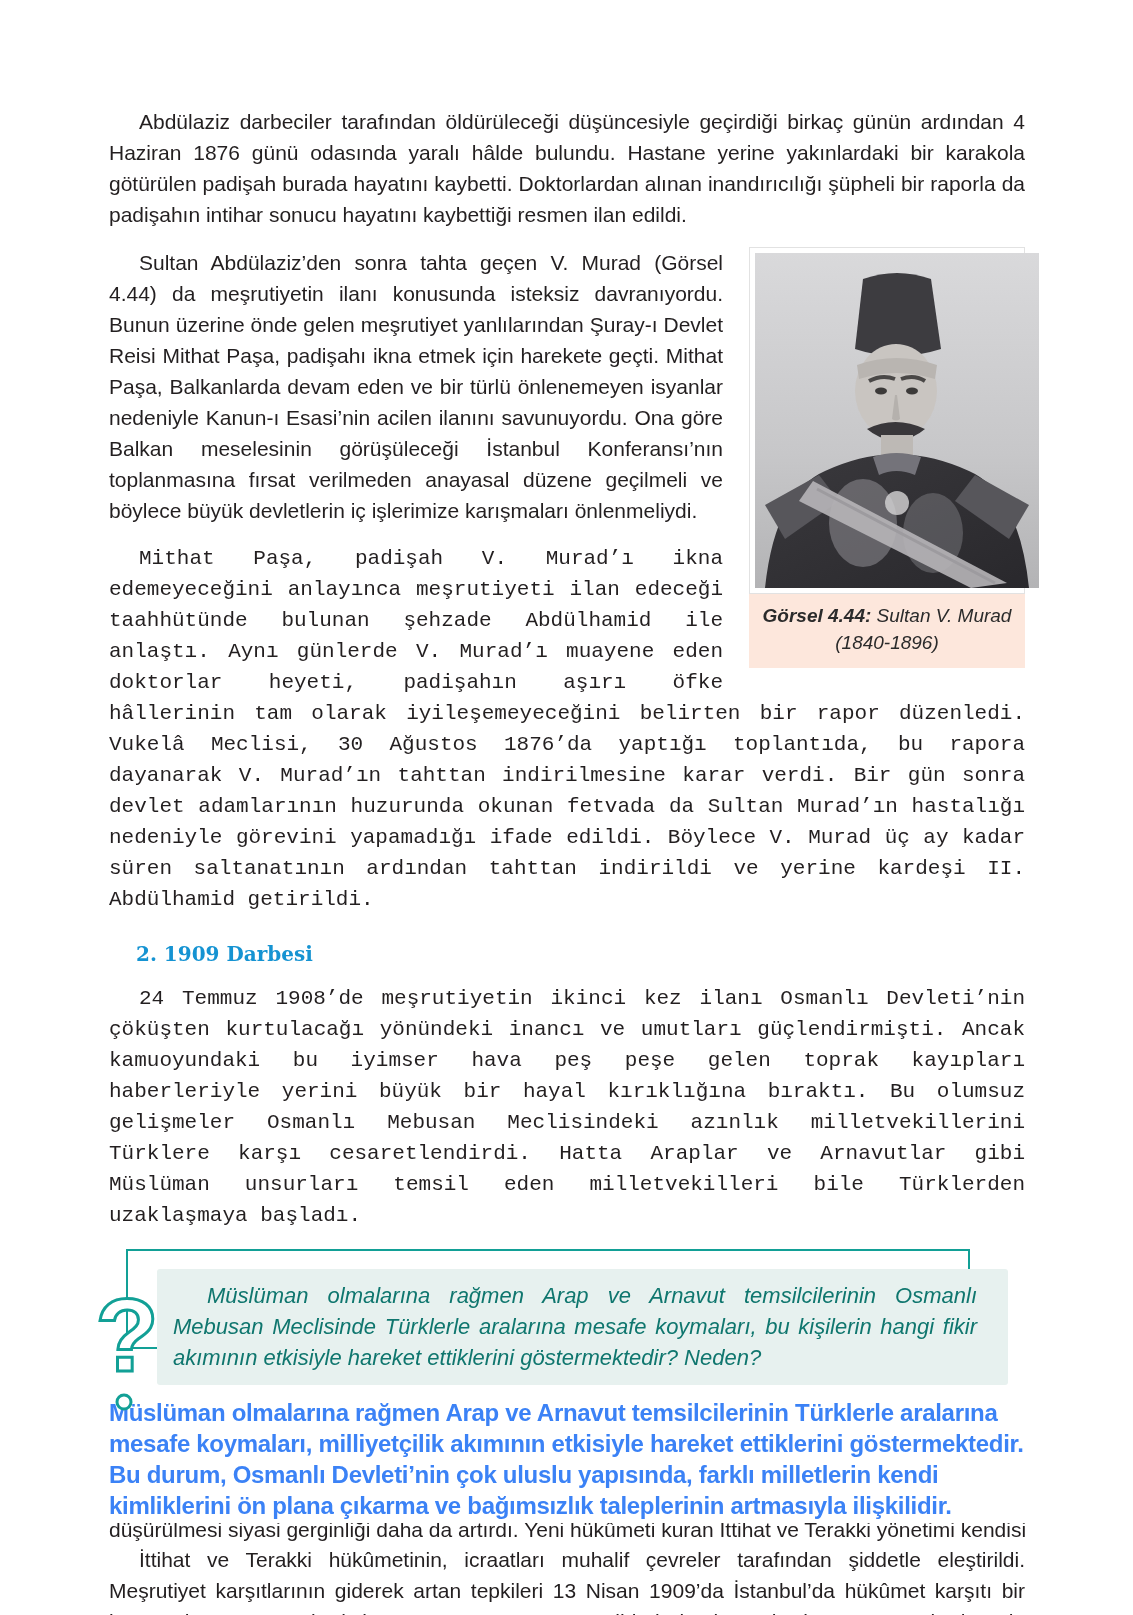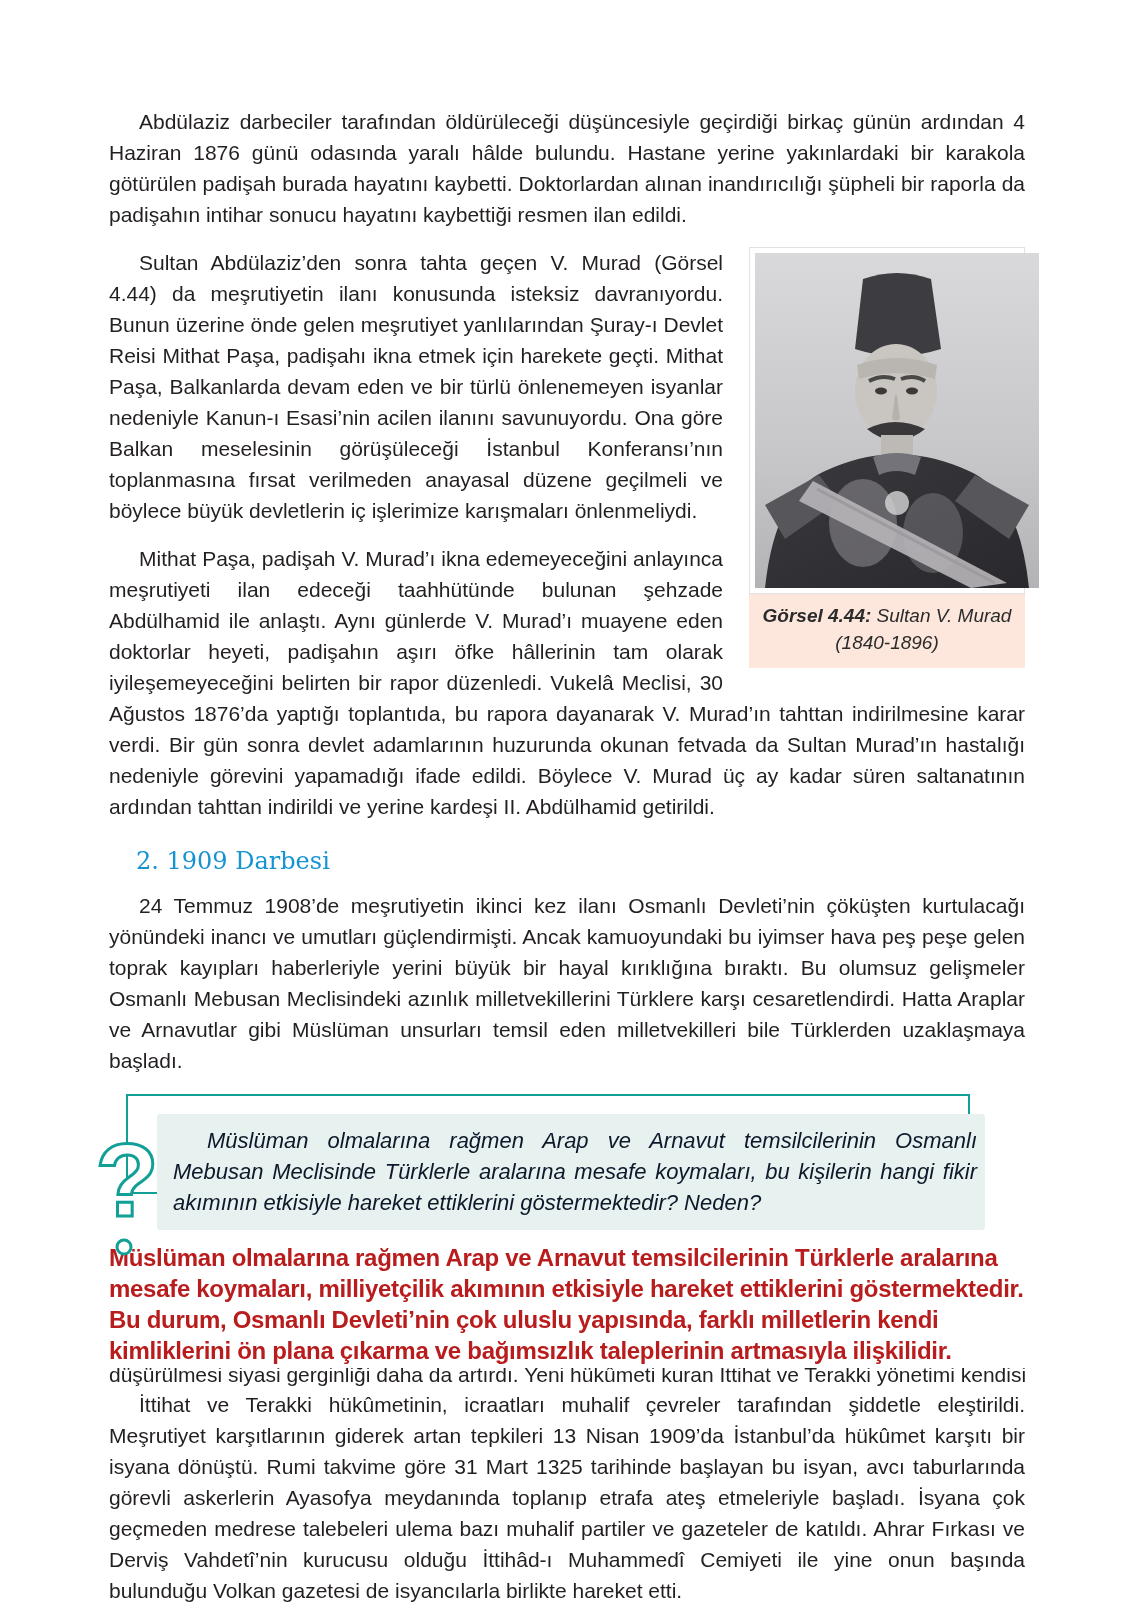--- a/index.html
+++ b/index.html
@@ -17,21 +17,21 @@
     left:109px;top:100px;
     width:916px;
   }
   p.body{
     margin:0 0 17px 0;
     font-size:21px;
     line-height:31px;
     text-align:justify;
     text-indent:30px;
   }
-  p.body.nogap{margin-bottom:0;}
+  p.body.nogap{margin-bottom:0;font-family:Liberation Mono, monospace;}
 
   
   .wrapzone{overflow:visible;}
   figure.gorsel{
     float:right;
     width:276px;
     margin:0 0 20px 26px;
     padding:0;
   }
   .photo-frame{
@@ -47,22 +47,22 @@
     font-size:19px;
     line-height:27px;
     padding:8px 10px 12px 10px;
     color:#2b2b2b;
   }
   figcaption .cap-label{font-weight:bold;}
 
   h2.section{
     margin:26px 0 16px 27px;
     font-family:"DejaVu Serif", serif;
-    font-weight:normal;
-    font-size:24px;
+    font-weight:bold;
+    font-size:20px;
     line-height:26px;
     color:#1593d2;
   }
 
   
   .q-module{
     position:relative;
     margin-top:18px;
     height:138px;
   }
@@ -72,41 +72,41 @@
     width:840px;height:96px;
     border:2px solid #12a096;
     background:transparent;
   }
   .q-box{
     position:absolute;
     left:48px;top:20px;
     width:804px;
     background:#e7f1ef;
     border-radius:3px;
-    padding:11px 8px 12px 16px;
+    padding:11px 31px 12px 16px;
     font-style:italic;
     font-size:22px;
     line-height:31px;
     text-align:justify;
     text-indent:34px;
-    color:#0f172a;
+    color:#0f766e;
   }
   .q-icon{
     position:absolute;
     left:-12px;top:36px;
     width:60px;height:132px;
     z-index:3;
   }
   .answer{
     margin:10px 0 0 0;
     font-size:24px;
     line-height:31px;
     font-weight:bold;
     letter-spacing:-0.3px;
-    color:#b91c1c;
+    color:#3b82f6;
     text-align:left;
   }
   .clipped-line{
     height:21px;
     overflow:hidden;
     position:relative;
     margin-top:2px;
   }
   .clipped-line > div{
     margin-top:-9px;

